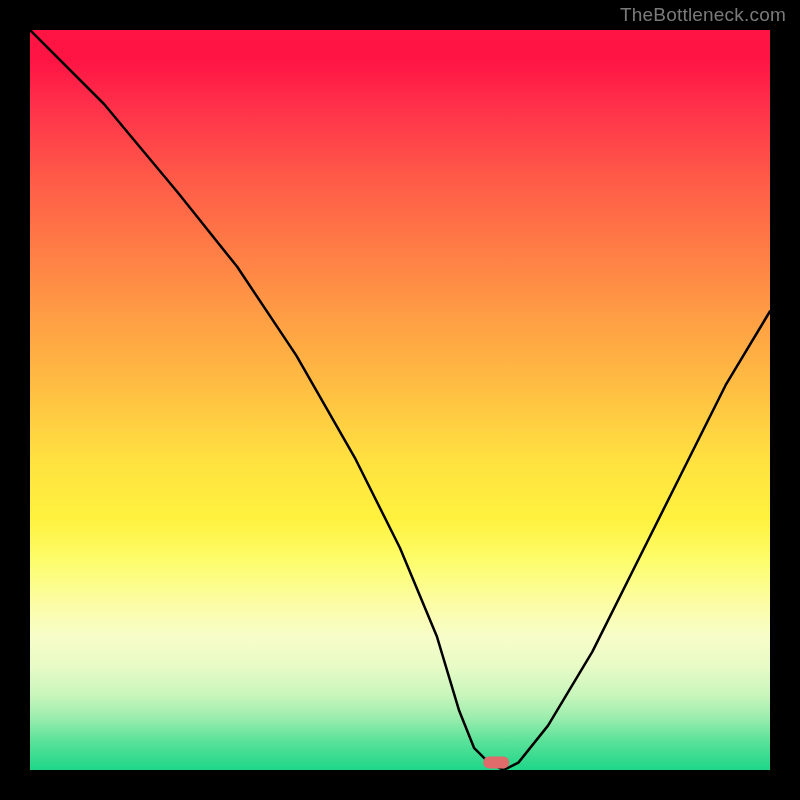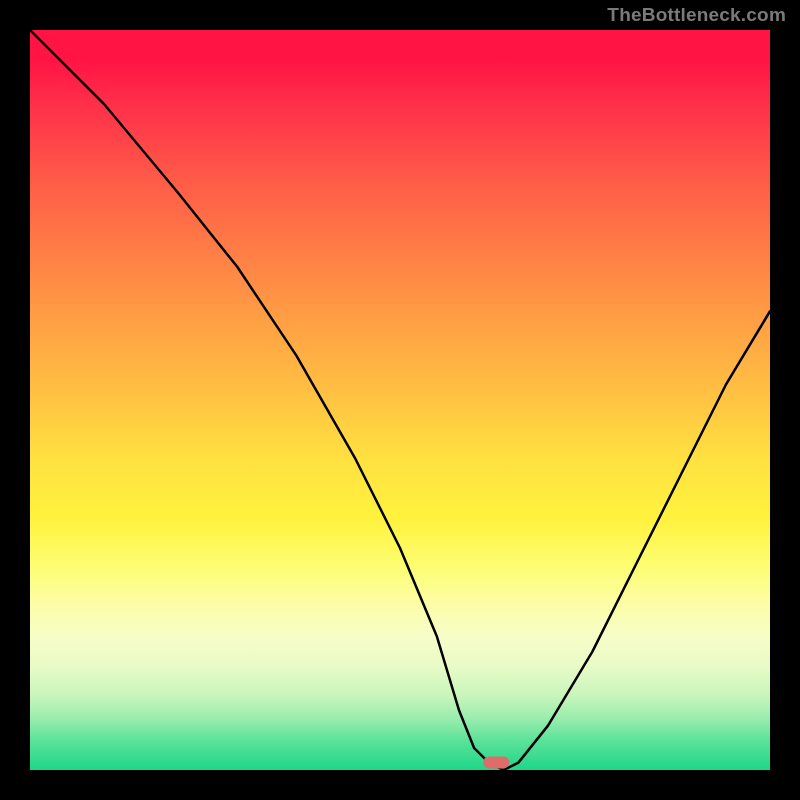--- a/index.html
+++ b/index.html
@@ -11,21 +11,20 @@
     overflow: hidden;
     font-family: Arial, Helvetica, sans-serif;
   }
   .frame {
     position: absolute;
     left: 0;
     top: 0;
     width: 800px;
     height: 800px;
     background: #000;
-    font-weight: bold;
   }
   .plot-area {
     position: absolute;
     left: 30px;
     top: 30px;
     width: 740px;
     height: 740px;
     overflow: hidden;
   }
   .gradient-bg {

